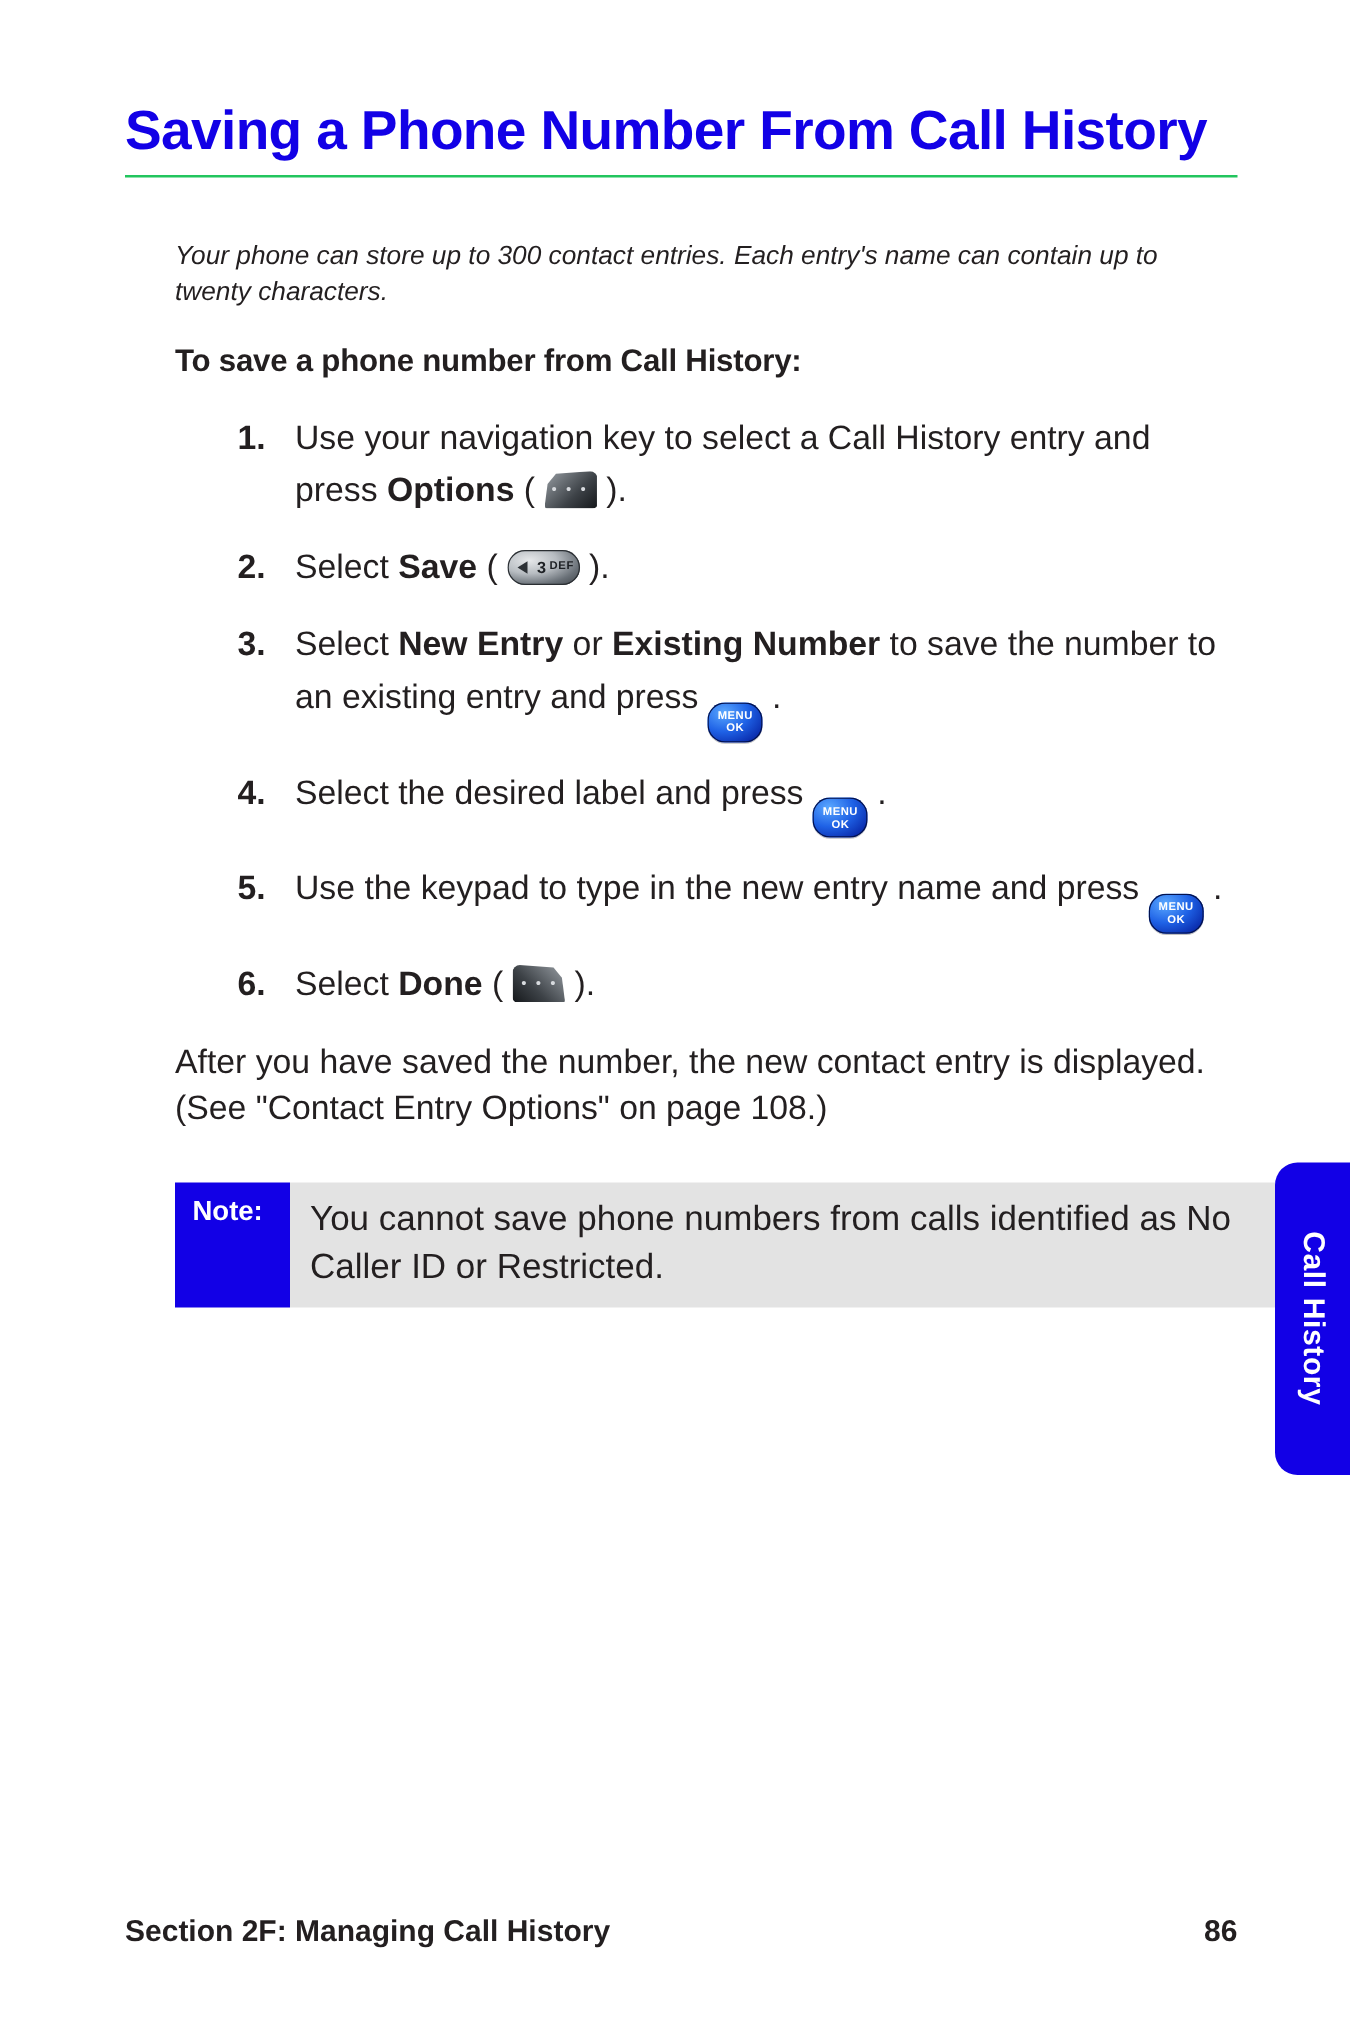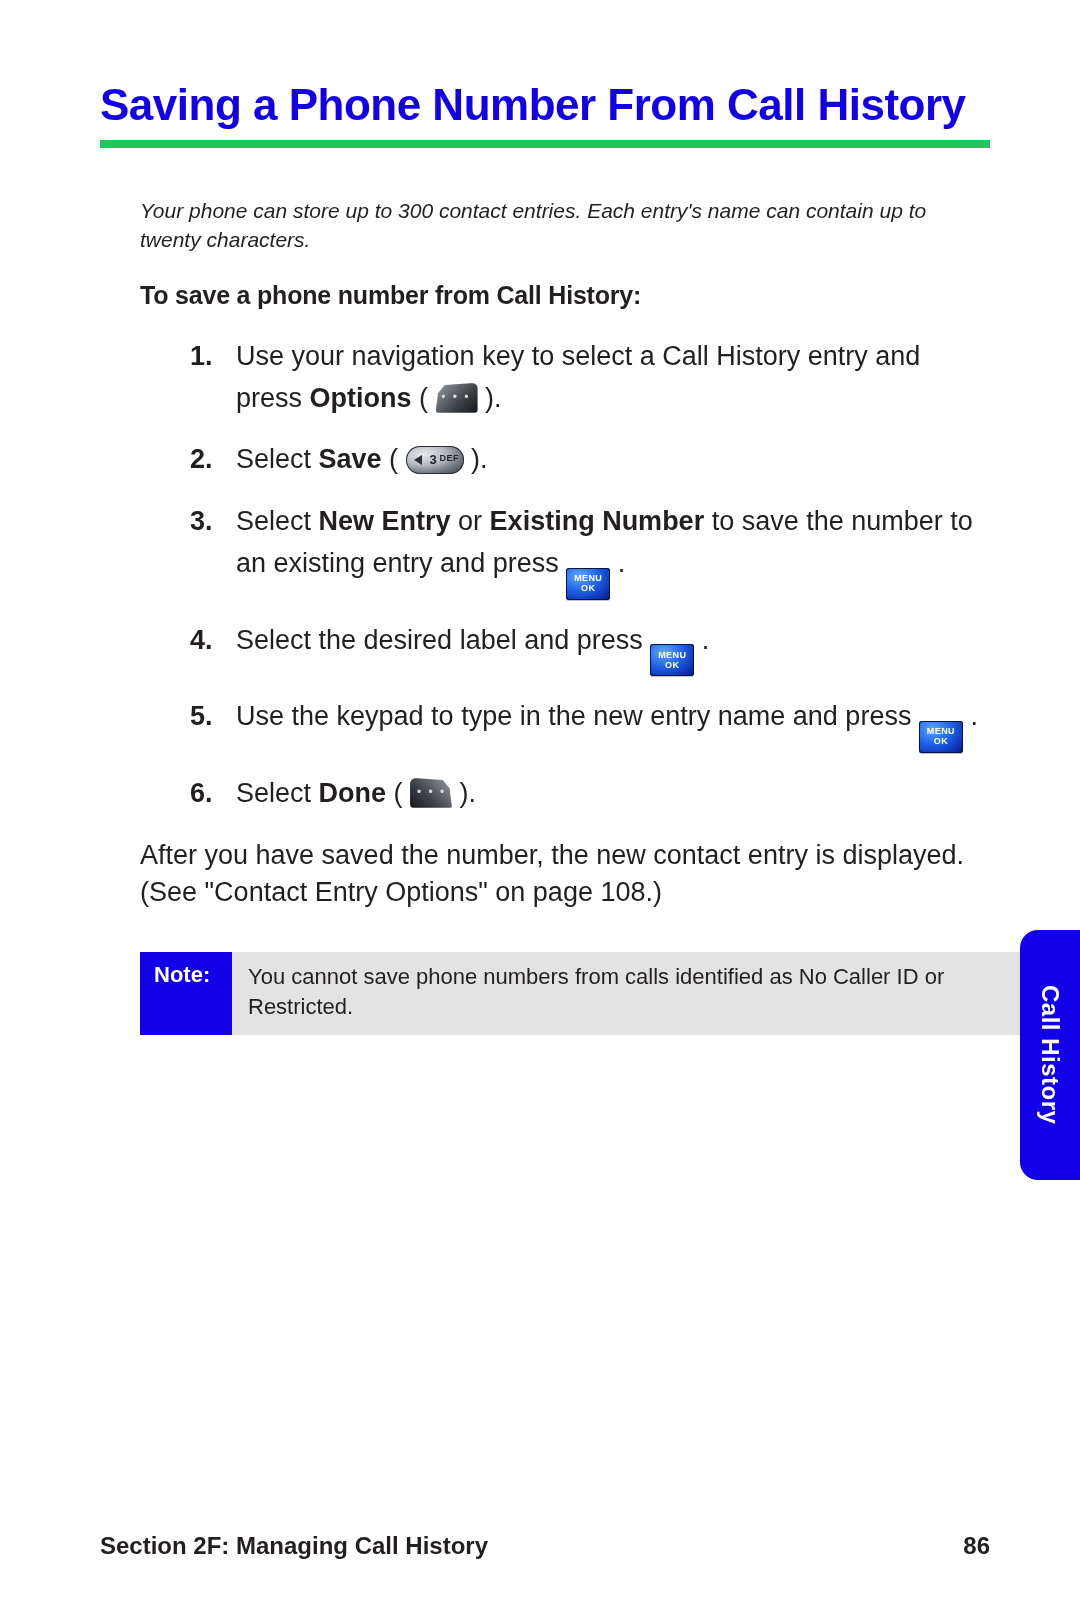--- a/index.html
+++ b/index.html
@@ -1,27 +1,27 @@
 <!DOCTYPE html>
 <html><head>
 <meta charset="utf-8">
 <style>
   * { box-sizing: border-box; margin: 0; padding: 0; }
   html, body { width: 1080px; height: 1620px; background: #fff; font-family: "Myriad Pro", "Segoe UI", Arial, sans-serif; color: #231f20; }
   .page { position: relative; width: 1080px; height: 1620px; padding: 80px 90px 60px 100px; }
-  .title { color: #1200e6; font-weight: 700; font-size: 44px; letter-spacing: -0.5px; padding-bottom: 10px; border-bottom: 8px solid #22c55e; margin-bottom: 48px; }
+  .title { color: #1200e6; font-weight: 700; font-size: 44px; letter-spacing: -0.5px; padding-bottom: 10px; border-bottom: 2px solid #22c55e; margin-bottom: 48px; }
   .intro { font-size: 21px; line-height: 1.4; margin: 0 0 26px 40px; font-style: italic; }
   .subhead { font-weight: 700; font-size: 25px; margin: 0 0 26px 40px; letter-spacing: -0.2px; }
   ol.steps { list-style: none; margin: 0 0 22px 90px; counter-reset: step; }
   ol.steps > li { counter-increment: step; position: relative; font-size: 27px; line-height: 1.55; margin-bottom: 20px; padding-left: 46px; }
   ol.steps > li::before { content: counter(step) "."; position: absolute; left: 0; font-weight: 700; }
   .after { font-size: 27px; line-height: 1.4; margin: 0 0 40px 40px; }
   .notebox { margin: 0 0 0 40px; display: flex; width: 880px; min-height: 78px; border-radius: 32px; }
   .notebox .label { background: #1200e6; color: #fff; font-weight: 700; font-size: 22px; padding: 10px 14px 0 14px; min-width: 92px; }
-  .notebox .body { background: #e3e3e3; color: #231f20; font-size: 22px; line-height: 1.35; padding: 10px 16px 14px 16px; flex: 1; }
+  .notebox .body { background: #e3e3e3; color: #231f20; font-size: 28px; line-height: 1.35; padding: 10px 16px 14px 16px; flex: 1; }
   .tab { position: absolute; right: 0; top: 930px; width: 60px; height: 250px; background: #1200e6; border-radius: 18px 0 0 18px; display: flex; align-items: center; justify-content: center; }
   .tab span { color: #fff; font-weight: 700; font-size: 24px; writing-mode: vertical-rl; letter-spacing: 0.5px; }
   .footer { position: absolute; left: 100px; right: 90px; bottom: 60px; display: flex; justify-content: space-between; font-size: 24px; font-weight: 700; }
   b { font-weight: 700; }
 
   
   .icon { display: inline-block; vertical-align: -6px; }
   .softkey {
     width: 42px; height: 30px; position: relative;
   }
@@ -46,21 +46,21 @@
     box-shadow: inset 0 0 0 1px #2a2e32;
   }
   .numkey::after {
     content: ""; position: absolute; left: 8px; top: 9px; width: 0; height: 0;
     border-top: 5px solid transparent; border-bottom: 5px solid transparent; border-right: 8px solid #2d3136;
   }
   .numkey .n { position: absolute; left: 24px; top: 4px; font-size: 13px; font-weight: 700; color: #1d2024; }
   .numkey .t { position: absolute; left: 34px; top: 6px; font-size: 9px; font-weight: 700; color: #1d2024; letter-spacing: 0.5px; text-align: right; }
 
   .menukey {
-    width: 44px; height: 32px; border-radius: 3px;
+    width: 44px; height: 32px; border-radius: 14px;
     background: radial-gradient(ellipse at 30% 25%, #5aa8ff 0%, #1f62e6 45%, #0b2fb0 80%, #061a6e 100%);
     box-shadow: inset 0 0 0 1px #04124d, 0 1px 0 rgba(0,0,0,.25);
     display: inline-flex; flex-direction: column; align-items: center; justify-content: center;
     color: #fff; font-weight: 700; line-height: 1; vertical-align: -9px;
   }
   .menukey .l1 { font-size: 9px; letter-spacing: 0.4px; }
   .menukey .l2 { font-size: 9px; letter-spacing: 0.4px; margin-top: 1px; }
 </style>
 </head>
 <body>

